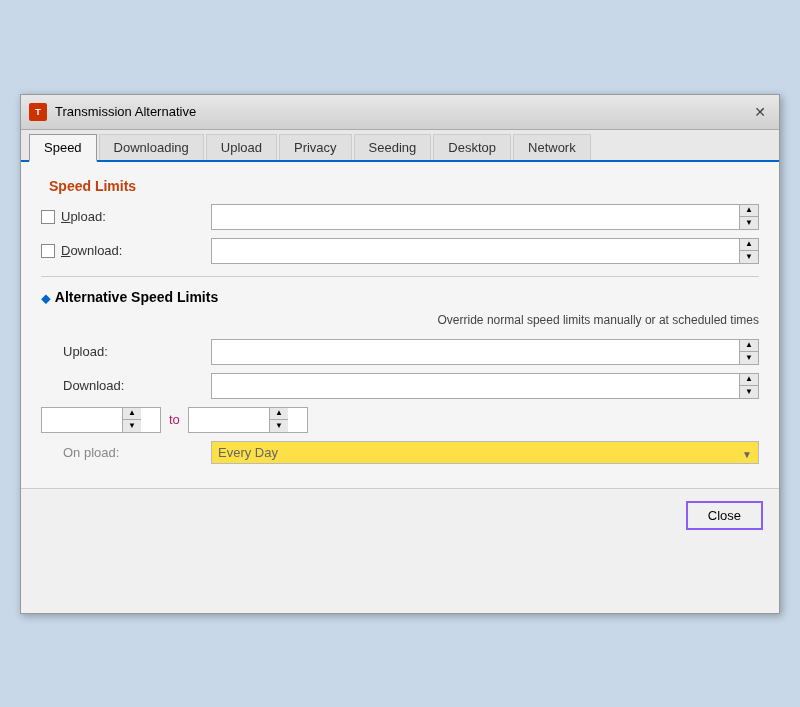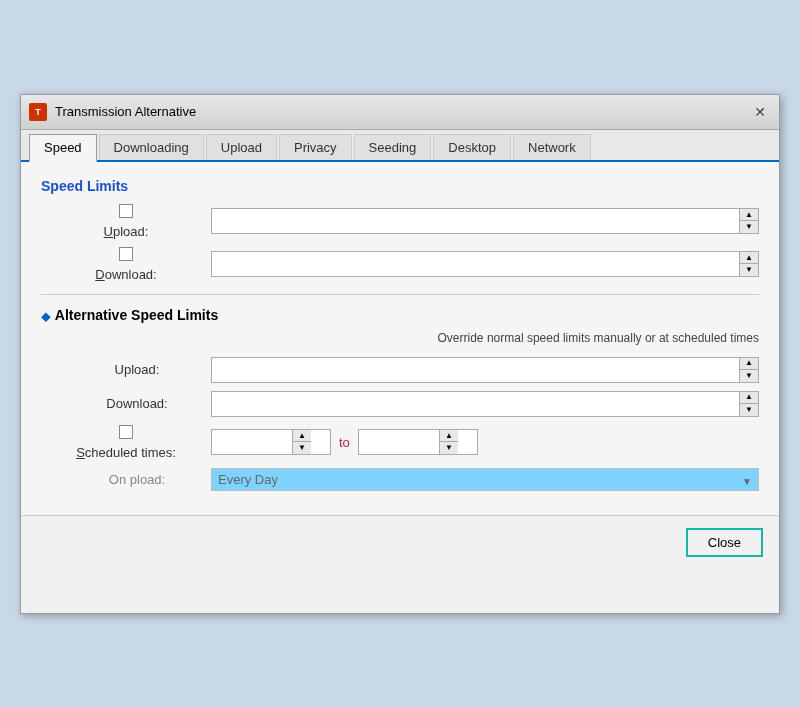--- a/index.html
+++ b/index.html
@@ -87,21 +87,22 @@
       font-weight: normal;
     }
     .content {
       padding: 16px 20px;
       background: #f5f5f5;
     }
     .section-title {
       font-weight: bold;
       font-size: 14px;
       margin-bottom: 10px;
-      color: #1d4ed8;
+      color: #c2410c;
+      margin-left: 8px;
     }
     .alt-section-title {
       font-weight: bold;
       font-size: 14px;
       margin-bottom: 4px;
       color: #000;
     }
     .alt-indicator {
       color: #0066cc;
       font-size: 14px;
@@ -116,21 +117,20 @@
     .form-row {
       display: flex;
       align-items: center;
       margin-bottom: 8px;
     }
     .checkbox-label {
       display: flex;
       align-items: center;
       gap: 6px;
       width: 170px;
-      flex-direction: column;
     }
     .checkbox-label.no-check {
       width: 170px;
       padding-left: 22px;
     }
     .checkbox {
       width: 14px;
       height: 14px;
       border: 1px solid #888;
       background: white;
@@ -171,21 +171,21 @@
       display: flex;
       align-items: center;
       justify-content: center;
       font-size: 8px;
       line-height: 1;
     }
     .spinbox-btn:first-child { border-bottom: 1px solid #aaa; }
     .select-box {
       flex: 1;
       border: 1px solid #bbb;
-      background: #7dd3fc;
+      background: #fde047;
       padding: 3px 6px;
       font-size: 13px;
       color: #666;
       display: flex;
       align-items: flex-end;
       justify-content: space-between;
       gap: 8px;
     }
     .select-arrow {
       color: #666;
@@ -225,21 +225,21 @@
       display: flex;
       justify-content: flex-end;
       padding: 12px 16px;
       background: #f0f0f0;
       border-top: 1px solid #ccc;
     }
     .close-dialog-btn {
       padding: 5px 20px;
       font-size: 13px;
       background: #f0f0f0;
-      border: 2px solid #14b8a6;
+      border: 2px solid #8b5cf6;
       cursor: pointer;
       color: #000;
     }
   </style>
 </head>
 <body>
 
 <div class="window">
 
   <div class="title-bar">
@@ -344,26 +344,20 @@
       <div class="spinbox">
         <input type="text" style="">
         <div class="spinbox-btns">
           <button class="spinbox-btn">▲</button>
           <button class="spinbox-btn">▼</button>
         </div>
       </div>
     </div>
 
     <div class="form-row">
-      <label class="checkbox-label">
-        <div class="checkbox"></div>
-        <span class="label-text">
-          <span class="underline">S</span>cheduled times:
-        </span>
-      </label>
       <div class="time-row">
         <div class="time-spinbox">
           <input type="text" style="">
           <div class="spinbox-btns">
             <button class="spinbox-btn">▲</button>
             <button class="spinbox-btn">▼</button>
           </div>
         </div>
         <span class="to-label">to</span>
         <div class="time-spinbox">

